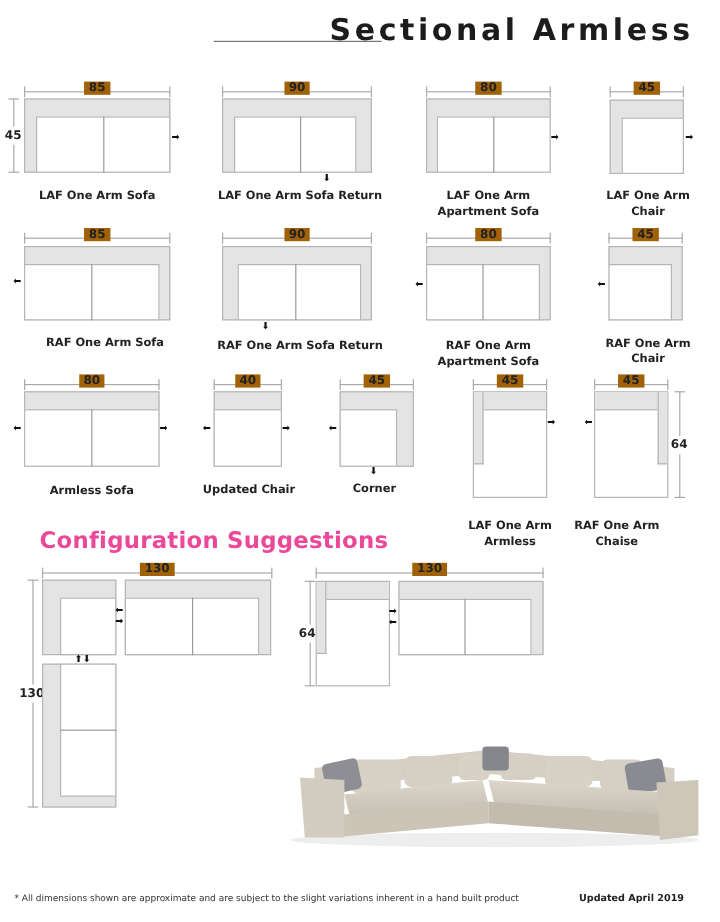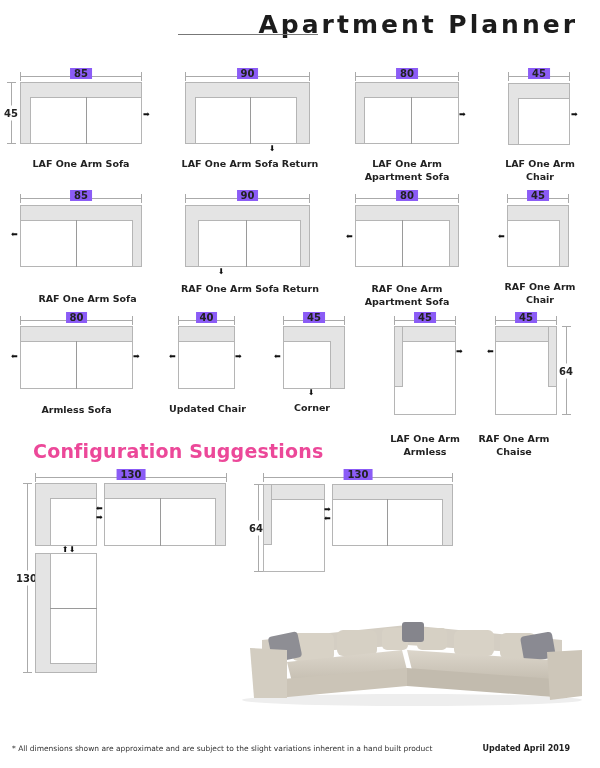--- a/index.html
+++ b/index.html
@@ -14,21 +14,21 @@
   .shape { position: absolute; background: #e4e4e4; border: 1px solid #b5b5b5; }
   .seat { position: absolute; background: #ffffff; border: 1px solid #b5b5b5; }
   .divider { position: absolute; background: #9a9a9a; width: 1px; }
   .hdivider { position: absolute; background: #9a9a9a; height: 1px; }
 
   .dim { position: absolute; height: 10px; }
   .dim .line { position: absolute; left: 0; right: 0; top: 5px; height: 1px; background: #aaa; }
   .dim .tick-l, .dim .tick-r { position: absolute; top: 1px; width: 1px; height: 9px; background: #aaa; }
   .dim .tick-l { left: 0; } .dim .tick-r { right: 0; }
   .dim .val { position: absolute; left: 50%; top: -3px; transform: translateX(-50%);
-              background: #8b5cf6; padding: 0 4px; font-size: 10px; font-weight: bold; color: #222; }
+              background: #a16207; padding: 0 4px; font-size: 10px; font-weight: bold; color: #222; }
 
   .vdim { position: absolute; width: 10px; }
   .vdim .line { position: absolute; top: 0; bottom: 0; left: 5px; width: 1px; background: #aaa; }
   .vdim .tick-t, .vdim .tick-b { position: absolute; left: 1px; height: 1px; width: 9px; background: #aaa; }
   .vdim .tick-t { top: 0; } .vdim .tick-b { bottom: 0; }
   .vdim .val { position: absolute; top: 50%; transform: translateY(-50%); left: -2px;
                background: #fff; padding: 2px 0; font-size: 10px; font-weight: bold; color: #222; }
 
   .label { position: absolute; font-size: 9.5px; font-weight: bold; text-align: center; color: #222; line-height: 13px; }
 
@@ -37,21 +37,21 @@
   .section-title { position: absolute; left: 33px; top: 440px; font-size: 19px; font-weight: bold; color: #ec4899; letter-spacing: 0.2px; }
 
   .footer-note { position: absolute; left: 12px; top: 744px; font-size: 7.5px; color: #333; }
   .footer-updated { position: absolute; right: 30px; top: 744px; font-size: 8px; font-weight: bold; color: #222; }
 
   .photo { position: absolute; left: 232px; top: 600px; width: 360px; height: 110px; }
 </style>
 </head>
 <body>
 
-<div class="title">Apartment Planner</div>
+<div class="title">Sectional Armless</div>
 <div class="title-rule"></div>
 
 <div>
   <div class="dim" style="left:20px;top:71px;width:122px;">
     <div class="line"></div>
       <div class="tick-l"></div>
       <div class="tick-r"></div>
     <span class="val">85</span>
   </div>
   <div class="vdim" style="left:6px;top:82px;height:62px;">
@@ -118,21 +118,21 @@
   <div class="dim" style="left:20px;top:193px;width:122px;">
     <div class="line"></div>
       <div class="tick-l"></div>
       <div class="tick-r"></div>
     <span class="val">85</span>
   </div>
   <div class="shape" style="left:20px;top:205px;width:122px;height:62px;"></div>
   <div class="seat" style="left:20px;top:220px;width:113px;height:47px;"></div>
   <div class="divider" style="left:76px;top:220px;height:47px;"></div>
   <div class="arrow" style="left:11px;top:231px;">⬅</div>
-  <div class="label" style="left:20px;top:292px;width:135px;">RAF One Arm Sofa</div>
+  <div class="label" style="left:20px;top:279px;width:135px;">RAF One Arm Sofa</div>
 </div>
 
 <div>
   <div class="dim" style="left:185px;top:193px;width:125px;">
     <div class="line"></div>
       <div class="tick-l"></div>
       <div class="tick-r"></div>
     <span class="val">90</span>
   </div>
   <div class="shape" style="left:185px;top:205px;width:125px;height:62px;"></div>

